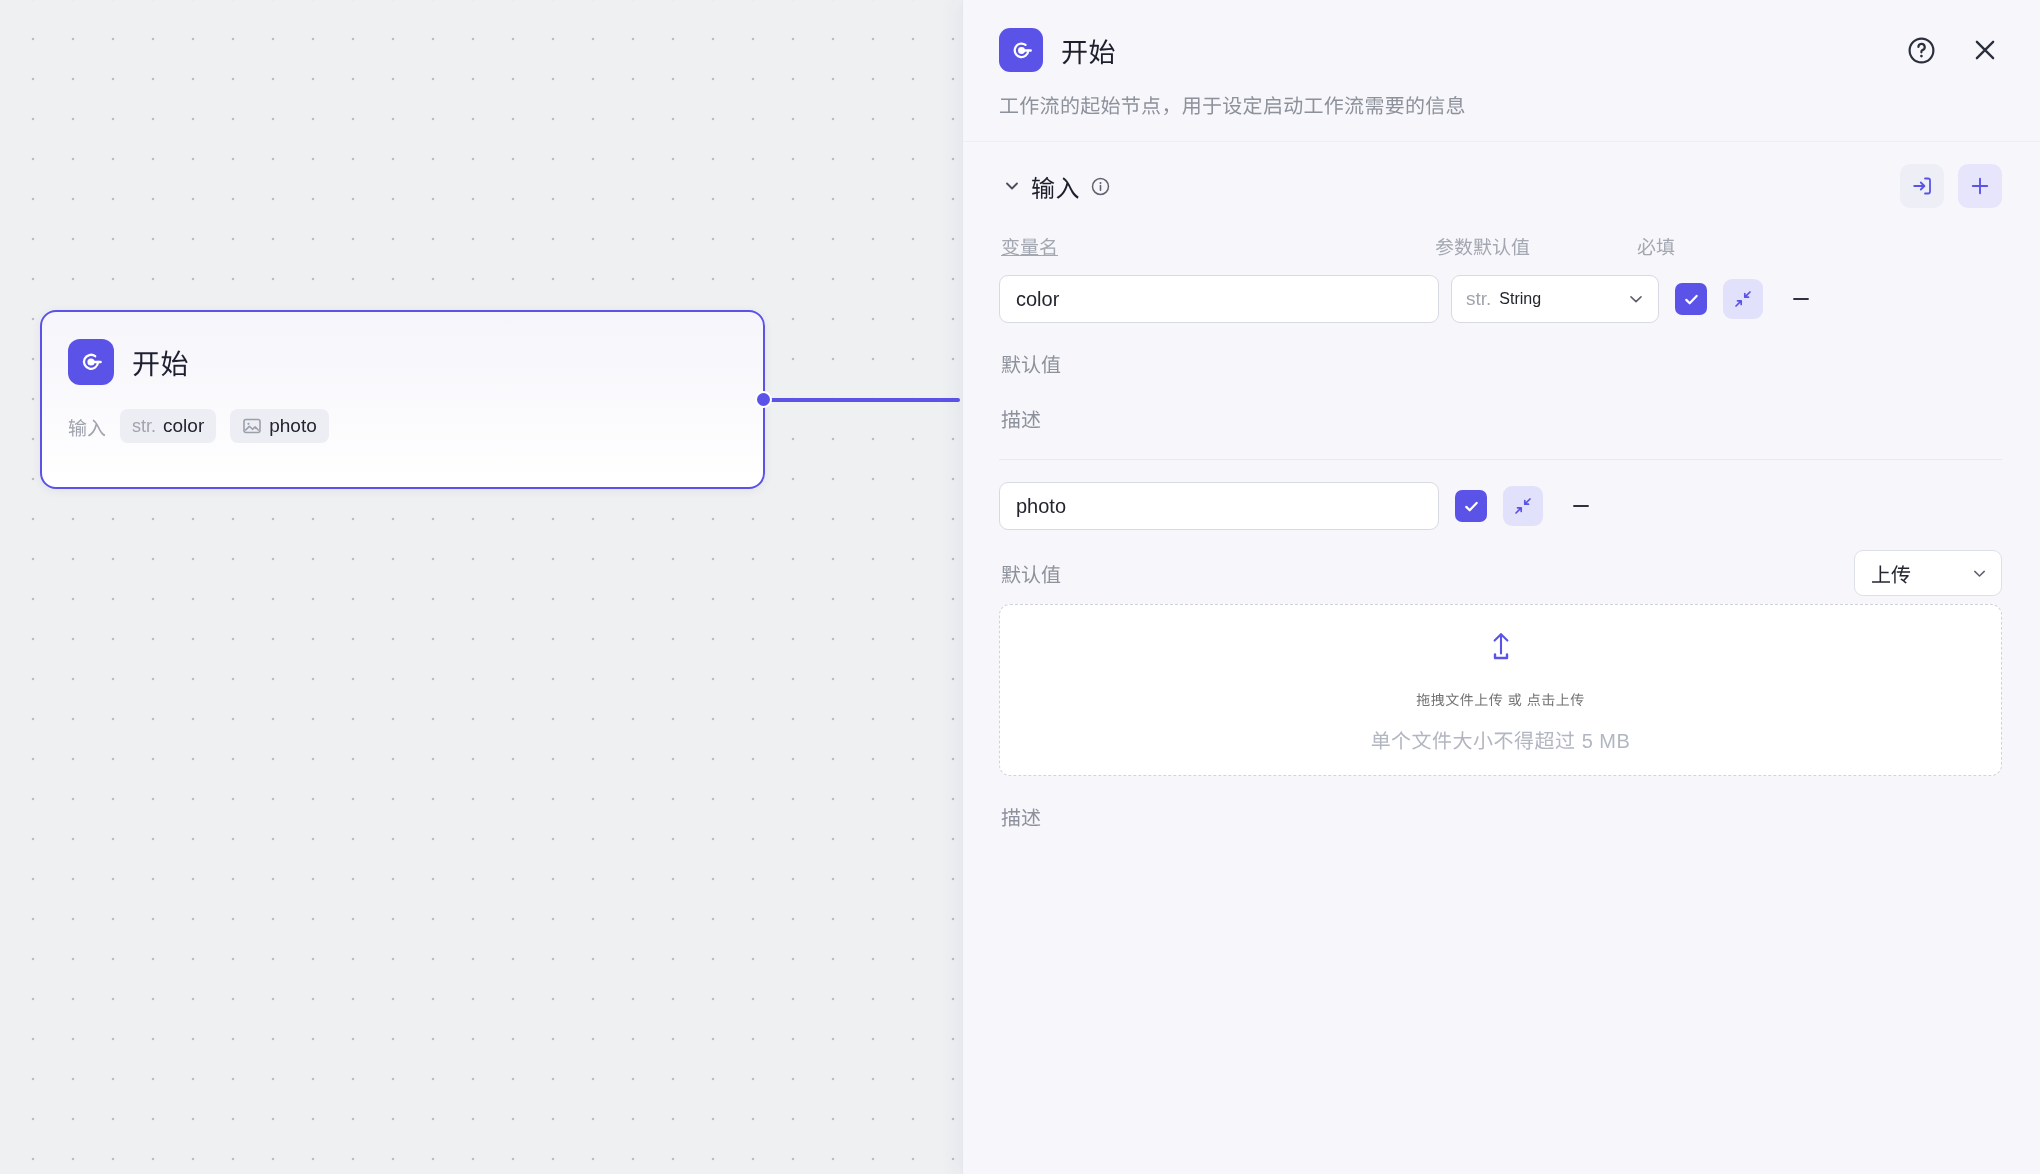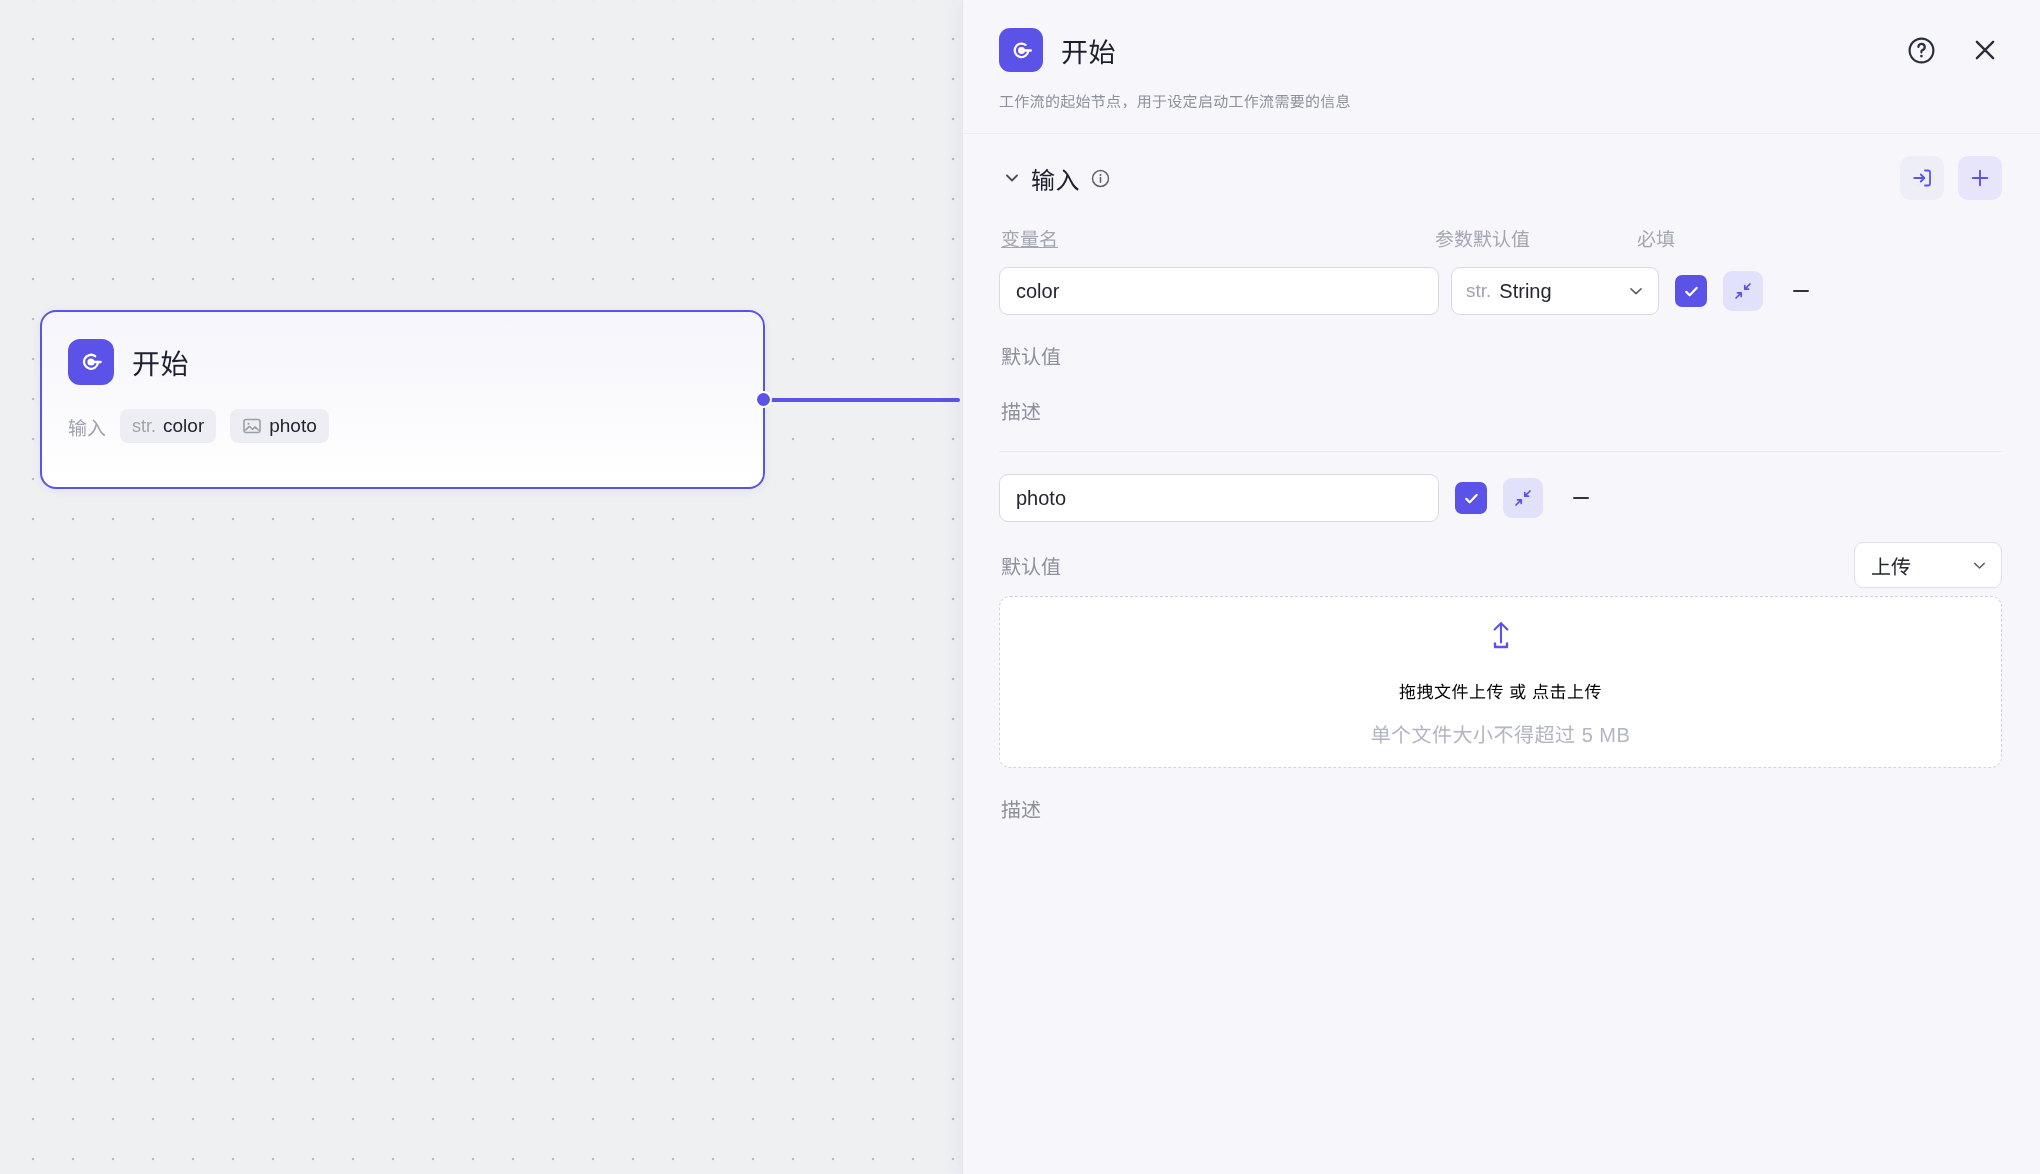--- a/index.html
+++ b/index.html
@@ -147,21 +147,21 @@
   }
   .hdr-btn {
     width: 34px; height: 34px;
     display: flex; align-items: center; justify-content: center;
     cursor: pointer;
     background: transparent;
     border: none;
   }
   .panel-subtitle {
     margin-top: 18px;
-    font-size: 15px;
+    font-size: 20px;
     color: #8d919c;
     letter-spacing: .3px;
   }
 
   .panel-body {
     flex: 1;
     overflow: hidden;
     padding: 0 38px 0 36px;
   }
 
@@ -244,21 +244,21 @@
     align-items: center;
     padding: 0 12px 0 14px;
     cursor: pointer;
     gap: 8px;
   }
   .select-box .sel-type {
     color: #a0a4ae;
     font-size: 19px;
   }
   .select-box .sel-label {
-    font-size: 20px;
+    font-size: 16px;
     color: #23252f;
   }
   .select-box .caret { margin-left: auto; display: flex; }
 
   .chkbox {
     width: 32px; height: 32px;
     border-radius: 7px;
     background: #5b53e8;
     display: flex; align-items: center; justify-content: center;
     cursor: pointer;
@@ -320,22 +320,22 @@
     border-radius: 11px;
     background: #ffffff;
     display: flex;
     flex-direction: column;
     align-items: center;
     justify-content: center;
     cursor: pointer;
   }
   .dz-main {
     margin-top: 18px;
-    font-size: 17px;
-    color: #000000;
+    font-size: 14px;
+    color: #737373;
     letter-spacing: .5px;
   }
   .dz-sub {
     margin-top: 16px;
     font-size: 20px;
     color: #b2b6c1;
     letter-spacing: .5px;
   }
 
   .divider {

